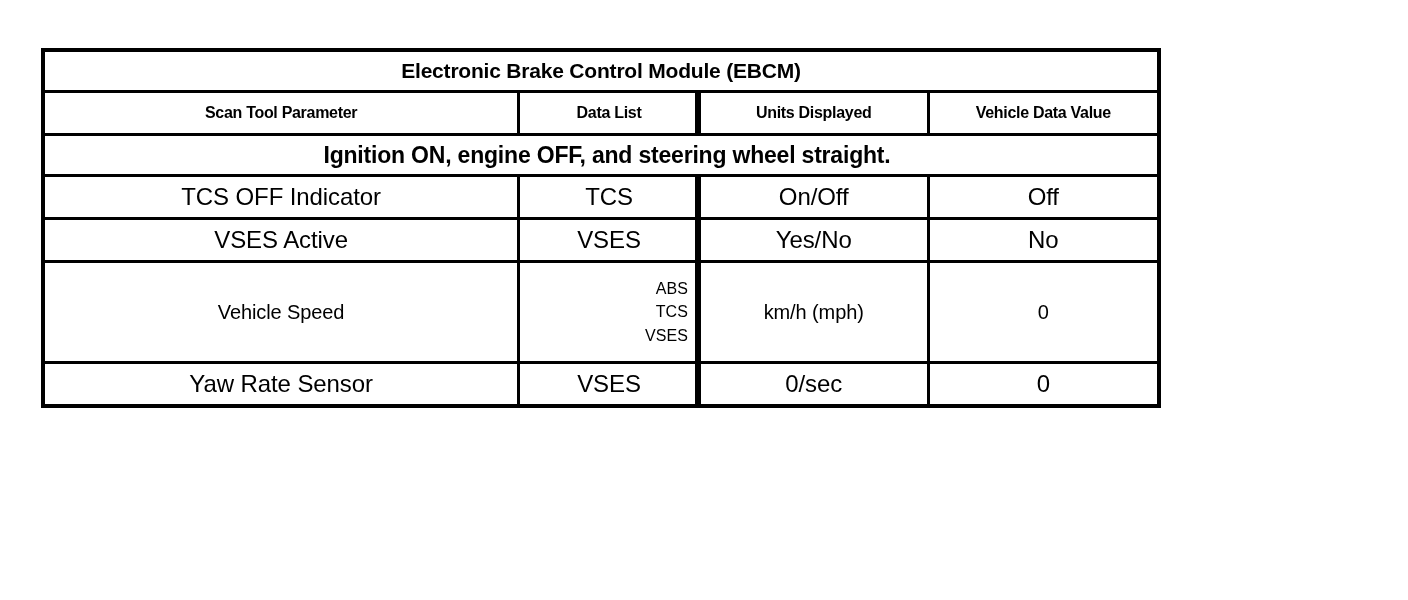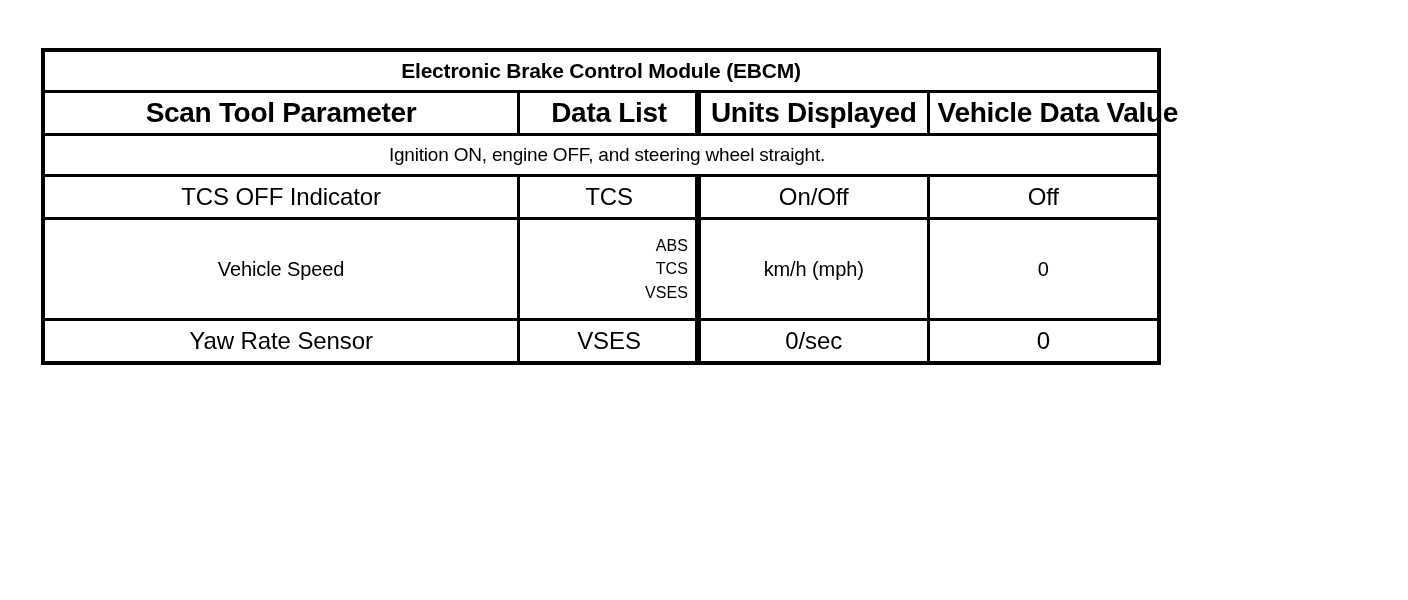--- a/index.html
+++ b/index.html
@@ -70,32 +70,32 @@
     font-size: 21px;
     font-weight: bold;
     letter-spacing: -0.2px;
   }
 
   
   .row-colhead td {
     height: 40px;
   }
   .row-colhead .cell-inner {
-    font-size: 28px;
+    font-size: 16px;
     font-weight: bold;
     letter-spacing: -0.3px;
   }
 
   
   .row-condition td {
     height: 38px;
   }
   .row-condition .cell-inner {
-    font-size: 19px;
-    font-weight: normal;
+    font-size: 23px;
+    font-weight: bold;
     letter-spacing: -0.2px;
     margin-left: 12px;
   }
 
   
   .row-data td {
     height: 40px;
   }
   .row-data .cell-inner {
     font-size: 24px;
@@ -186,20 +186,34 @@
             <span class="cell-inner">TCS</span>
           </td>
           <td>
             <span class="cell-inner">On/Off</span>
           </td>
           <td>
             <span class="cell-inner">Off</span>
           </td>
         </tr>
 
+        <tr class="row-data">
+          <td>
+            <span class="cell-inner">VSES Active</span>
+          </td>
+          <td class="dbl-right">
+            <span class="cell-inner">VSES</span>
+          </td>
+          <td>
+            <span class="cell-inner">Yes/No</span>
+          </td>
+          <td>
+            <span class="cell-inner">No</span>
+          </td>
+        </tr>
 
 
         <tr class="row-tall">
           <td>
             <span class="cell-inner">Vehicle Speed</span>
           </td>
           <td class="dbl-right">
             <span class="stack">
               <span class="stack-line">ABS</span>
               <span class="stack-line">TCS</span>

